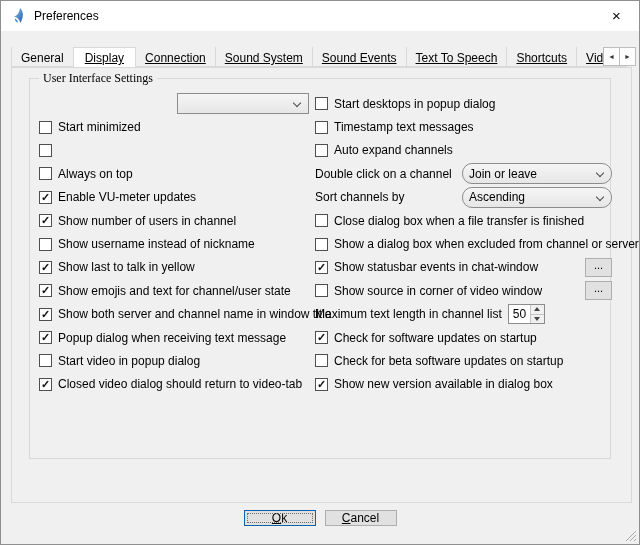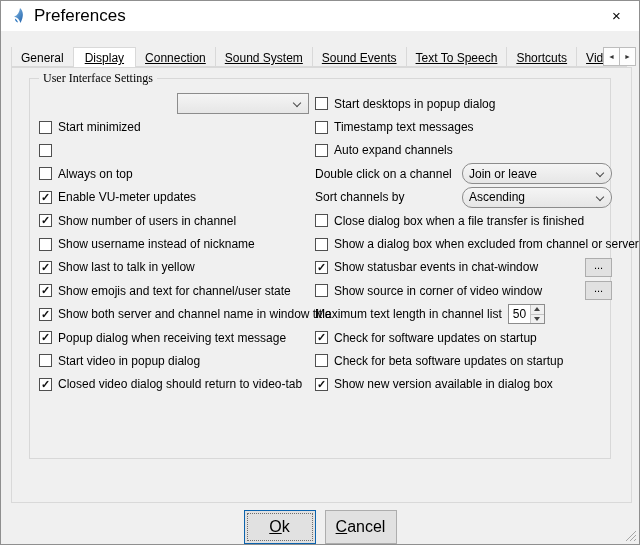--- a/index.html
+++ b/index.html
@@ -10,21 +10,21 @@
     color: #000;
     background: #f0f0f0;
     border: 1px solid #8f8f8f;
     position: relative;
     overflow: hidden;
   }
 
   
   .titlebar { position: absolute; left: 0; top: 0; right: 0; height: 30px; background: #ffffff; display: flex; align-items: center; }
   .title-icon { width: 16px; height: 16px; margin-left: 9px; flex: 0 0 auto; }
-  .title-text { margin-left: 8px; font-size: 17px; }
+  .title-text { margin-left: 8px; font-size: 12px; }
   .close-btn { position: absolute; right: 0; top: 0; width: 45px; height: 29px; display: flex; align-items: center; justify-content: center; font-size: 15px; color: #000; background: transparent; border: none; font-family: inherit; }
 
   
   .tabs { position: absolute; left: 10px; top: 46px; right: 8px; height: 21px; display: flex; align-items: flex-end; overflow: hidden; z-index: 2; }
   .tab { height: 18px; line-height: 17px; padding: 16px 9px; background: #f0f0f0; border: 1px solid #d9d9d9; margin-bottom: 1px; white-space: nowrap; }
   .tab + .tab { margin-left: -1px; text-decoration: underline; }
   .tab.sel { height: 21px; line-height: 20px; margin-bottom: 0; background: #ffffff; position: relative; z-index: 3; padding: 0 11px; }
   .tab-scroll { position: absolute; right: 3px; top: 46px; height: 19px; display: flex; z-index: 5; }
   .ts-btn { width: 17px; height: 19px; border: 1px solid #bdbdbd; background: #fdfdfd; display: flex; align-items: center; justify-content: center; font-size: 7px; color: #333; font-family: inherit; }
   .ts-btn + .ts-btn { margin-left: -1px; }
@@ -57,21 +57,21 @@
   .spin .sb { flex: 1; display: flex; align-items: center; justify-content: center; background: #f0f0f0; border: none; padding: 0; }
   .spin .sb + .sb { border-top: 1px solid #c4c4c4; }
   .tri-up   { width: 0; height: 0; border-left: 3px solid transparent; border-right: 3px solid transparent; border-bottom: 4px solid #444; }
   .tri-down { width: 0; height: 0; border-left: 3px solid transparent; border-right: 3px solid transparent; border-top: 4px solid #444; }
 
   
   .dots { margin-left: auto; width: 27px; height: 19px; border: 1px solid #adadad; background: #e1e1e1; font-size: 11px; line-height: 8px; font-family: inherit; padding-bottom: 5px; }
 
   
   .footer { position: absolute; left: 0; top: 509px; width: 100%; display: flex; justify-content: center; gap: 9px; z-index: 2; }
-  .btn { width: 72px; height: 34px; background: #e1e1e1; border: 1px solid #adadad; font-size: 16px; display: flex; align-items: center; justify-content: center; font-family: inherit; }
+  .btn { width: 72px; height: 16px; background: #e1e1e1; border: 1px solid #adadad; font-size: 12px; display: flex; align-items: center; justify-content: center; font-family: inherit; }
   .btn.default { border: 1px solid #0b63ad; outline: 1px dotted #6e6e6e; outline-offset: -4px; }
   .btn .lab { display: block; }
   .btn .lab::first-letter { text-decoration: underline; }
 
   .grip { position: absolute; right: 2px; bottom: 2px; width: 13px; height: 13px; }
 </style>
 </head>
 <body>
 
 <div class="titlebar">

